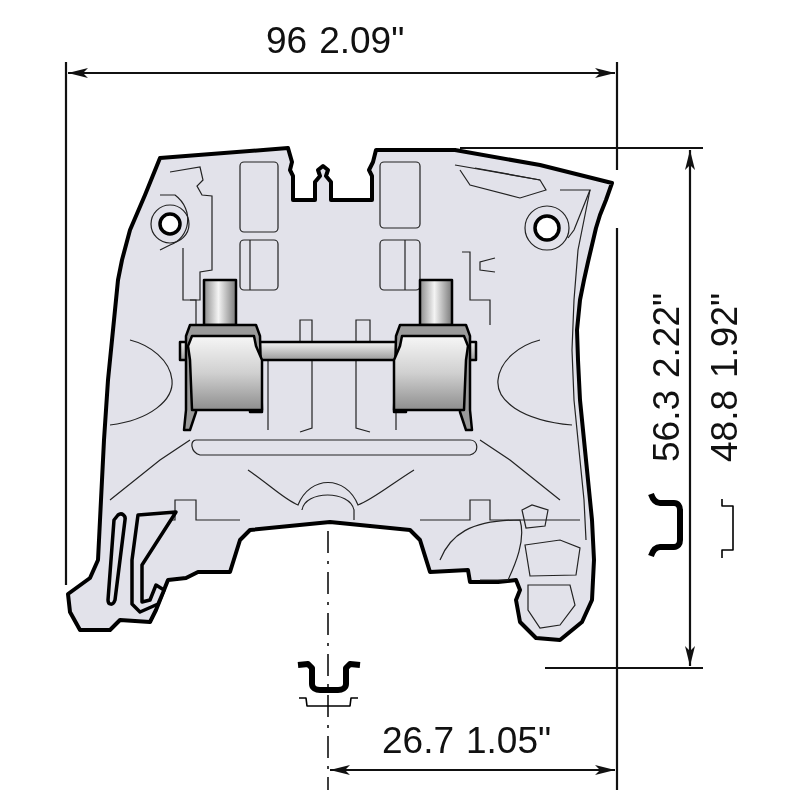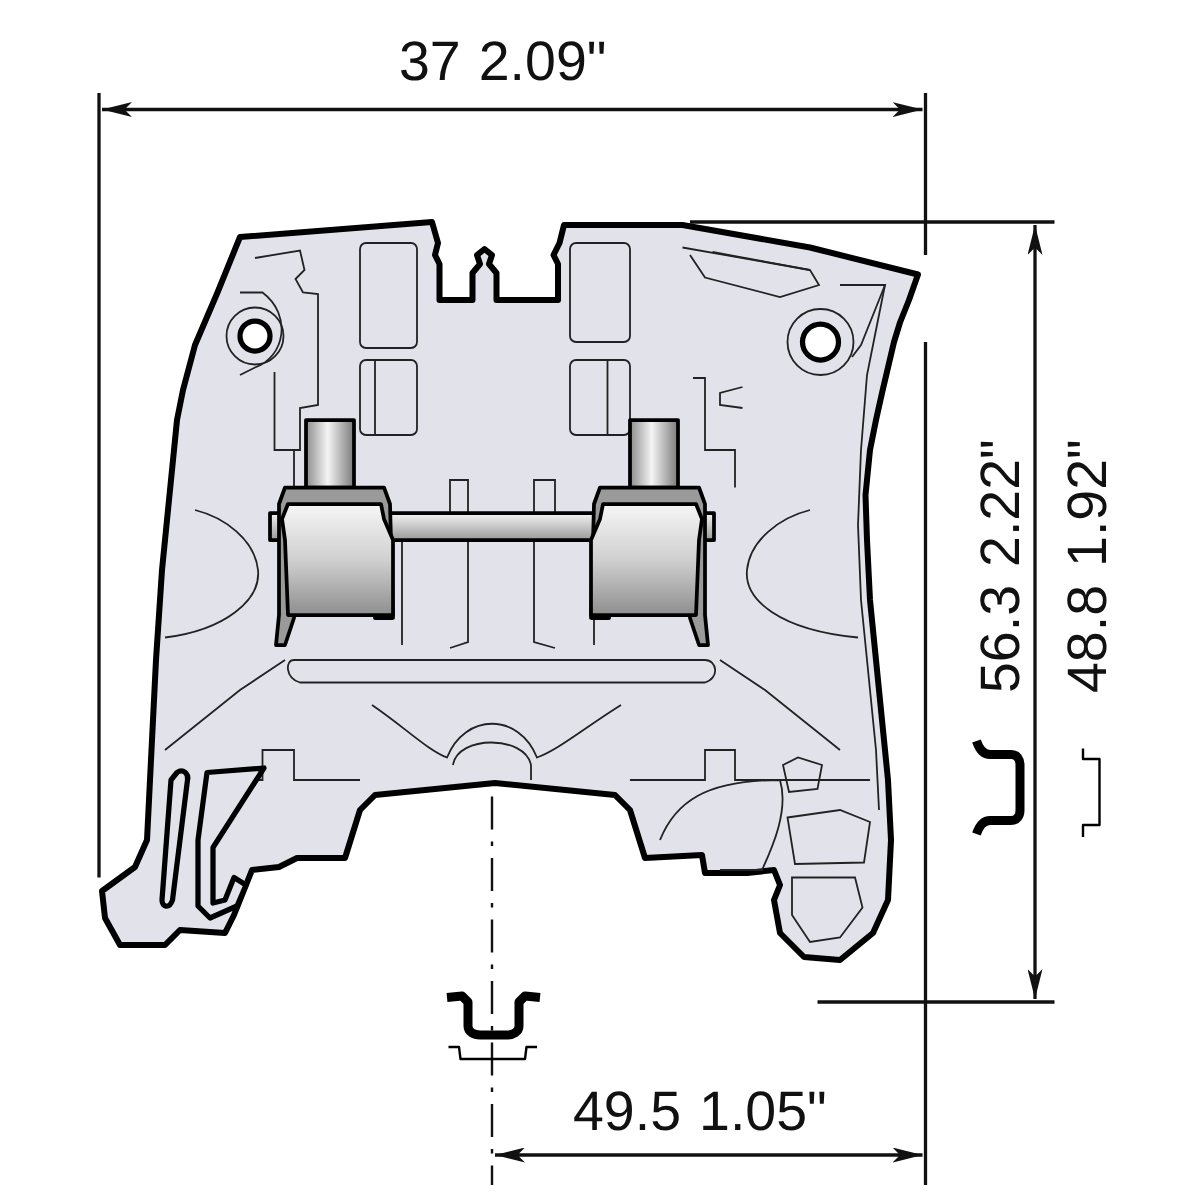--- a/index.html
+++ b/index.html
@@ -124,26 +124,26 @@
     <path d="M298,665 L308,664 L312,668 L312,684 C312,688 316,690 320,690 L338,690 C342,690 346,688 346,684 L346,668 L350,664 L360,665" stroke-width="6"></path>
     <path d="M299,698 L306,698 L307,706 L350,706 L351,698 L358,698" stroke-width="1.6"></path>
   </g>
   <g fill="none" stroke="#000" stroke-linejoin="round">
     <path d="M651,494 C653,500 656,503 660,503 L674,503 C678,503 680,506 680,510 L680,540 C680,544 678,547 674,547 L660,547 C656,547 653,550 651,556" stroke-width="6"></path>
     <path d="M722,499 L722,506 L733,506 L733,550 L722,550 L722,558" stroke-width="1.6"></path>
   </g>
 </svg>
 
 <div id="dim-top-label" class="dim-label">
-  <span>37</span><span class="gap"></span><span>2.09"</span>
+  <span>96</span><span class="gap"></span><span>2.09"</span>
 </div>
 
 <div id="dim-h1-label" class="dim-label vert">
   <span>56.3</span><span class="gap"></span><span>2.22"</span>
 </div>
 
 <div id="dim-h2-label" class="dim-label vert">
   <span>48.8</span><span class="gap"></span><span>1.92"</span>
 </div>
 
 <div id="dim-bottom-label" class="dim-label">
-  <span>49.5</span><span class="gap"></span><span>1.05"</span>
+  <span>26.7</span><span class="gap"></span><span>1.05"</span>
 </div>
 
 </body></html>

